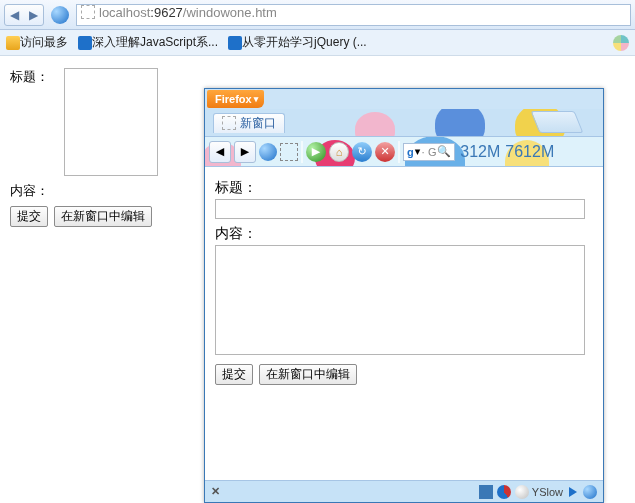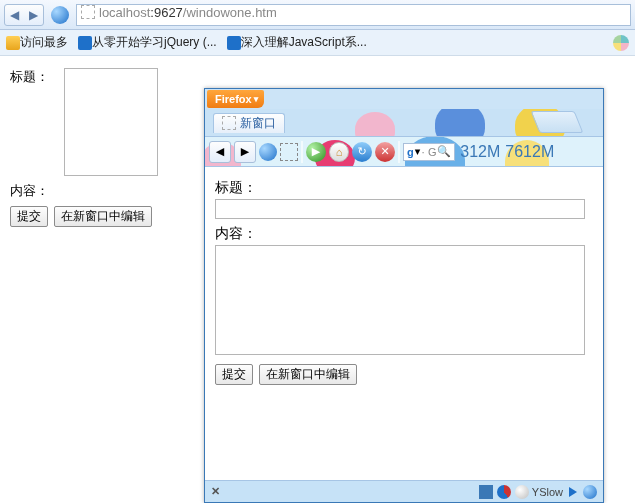--- a/index.html
+++ b/index.html
@@ -87,25 +87,25 @@
   </div>
 </div>
 
 <div class="outer-bm">
   <div class="bm-item">
     <span class="bm-ico star"></span>
     <span>访问最多</span>
   </div>
   <div class="bm-item">
     <span class="bm-ico"></span>
-    <span>从零开始学习jQuery (...</span>
+    <span>深入理解JavaScript系...</span>
   </div>
   <div class="bm-item">
     <span class="bm-ico"></span>
-    <span>深入理解JavaScript系...</span>
+    <span>从零开始学习jQuery (...</span>
   </div>
   <span class="bm-ico flower" style="margin-left:auto"></span>
 </div>
 
 <div class="outer-body">
   <div class="form-row">
     <div class="lbl">标题：</div>
     <div class="ti title"></div>
   </div>
   <div class="form-row">

